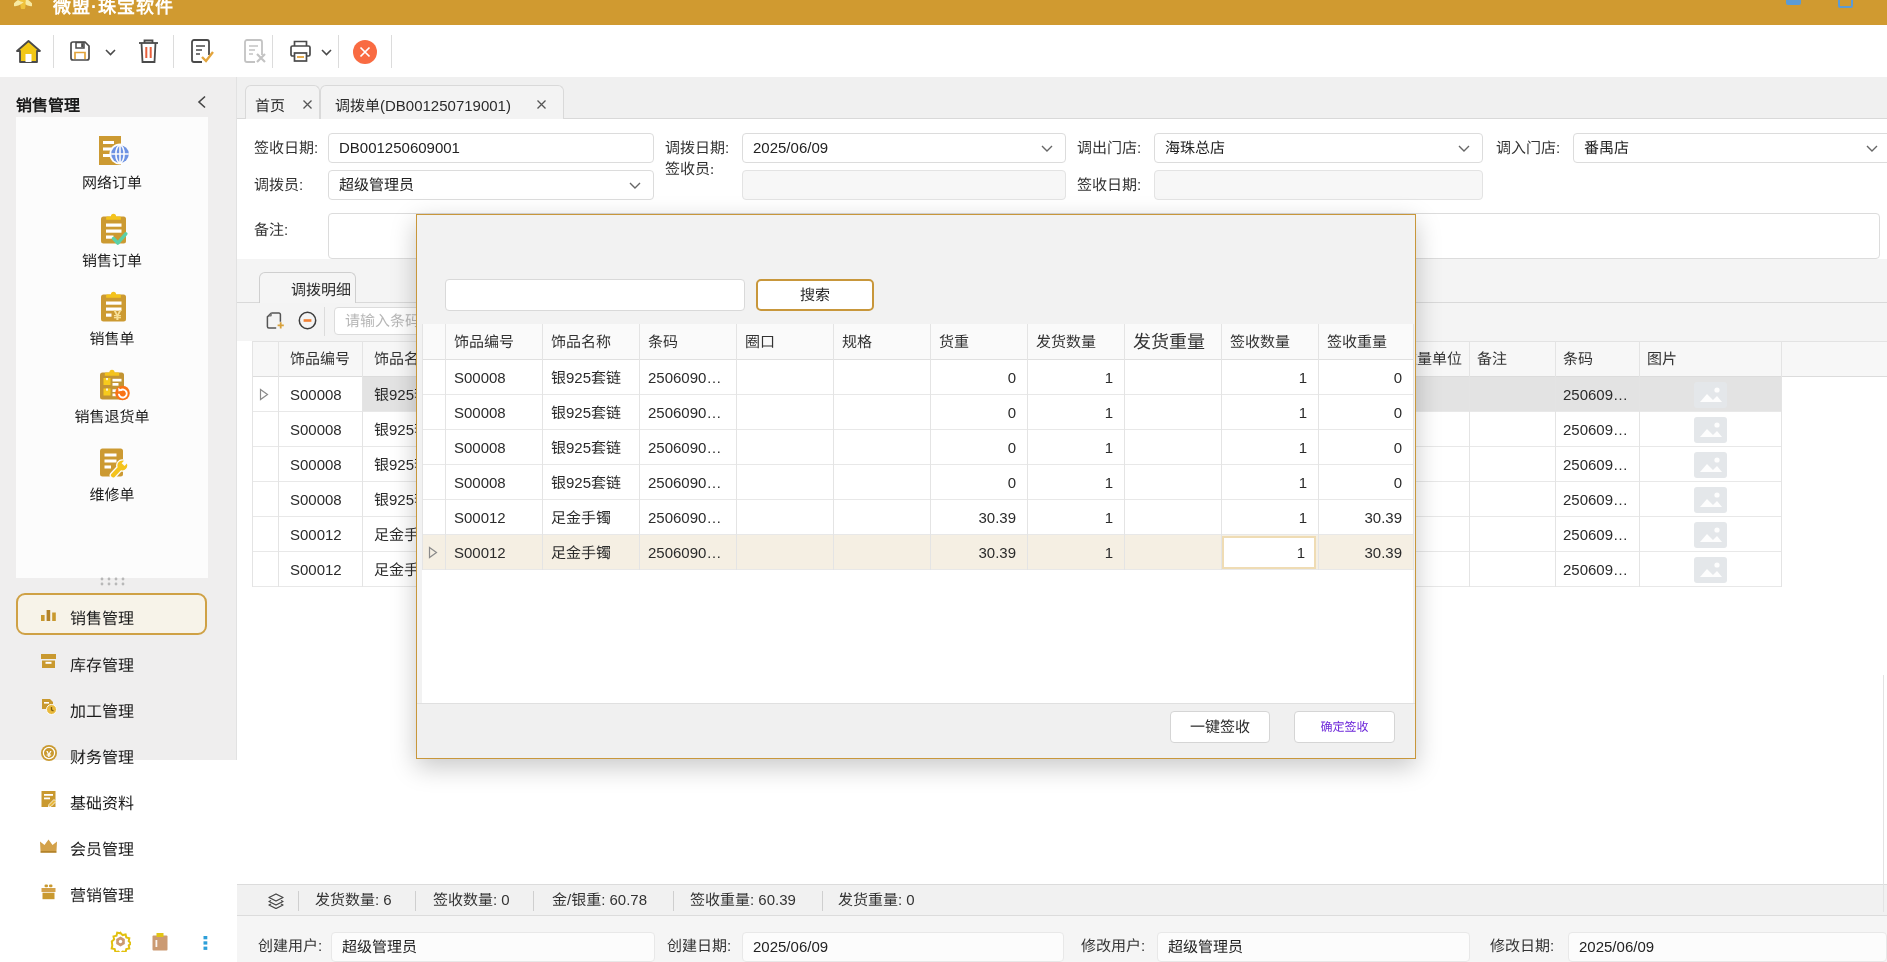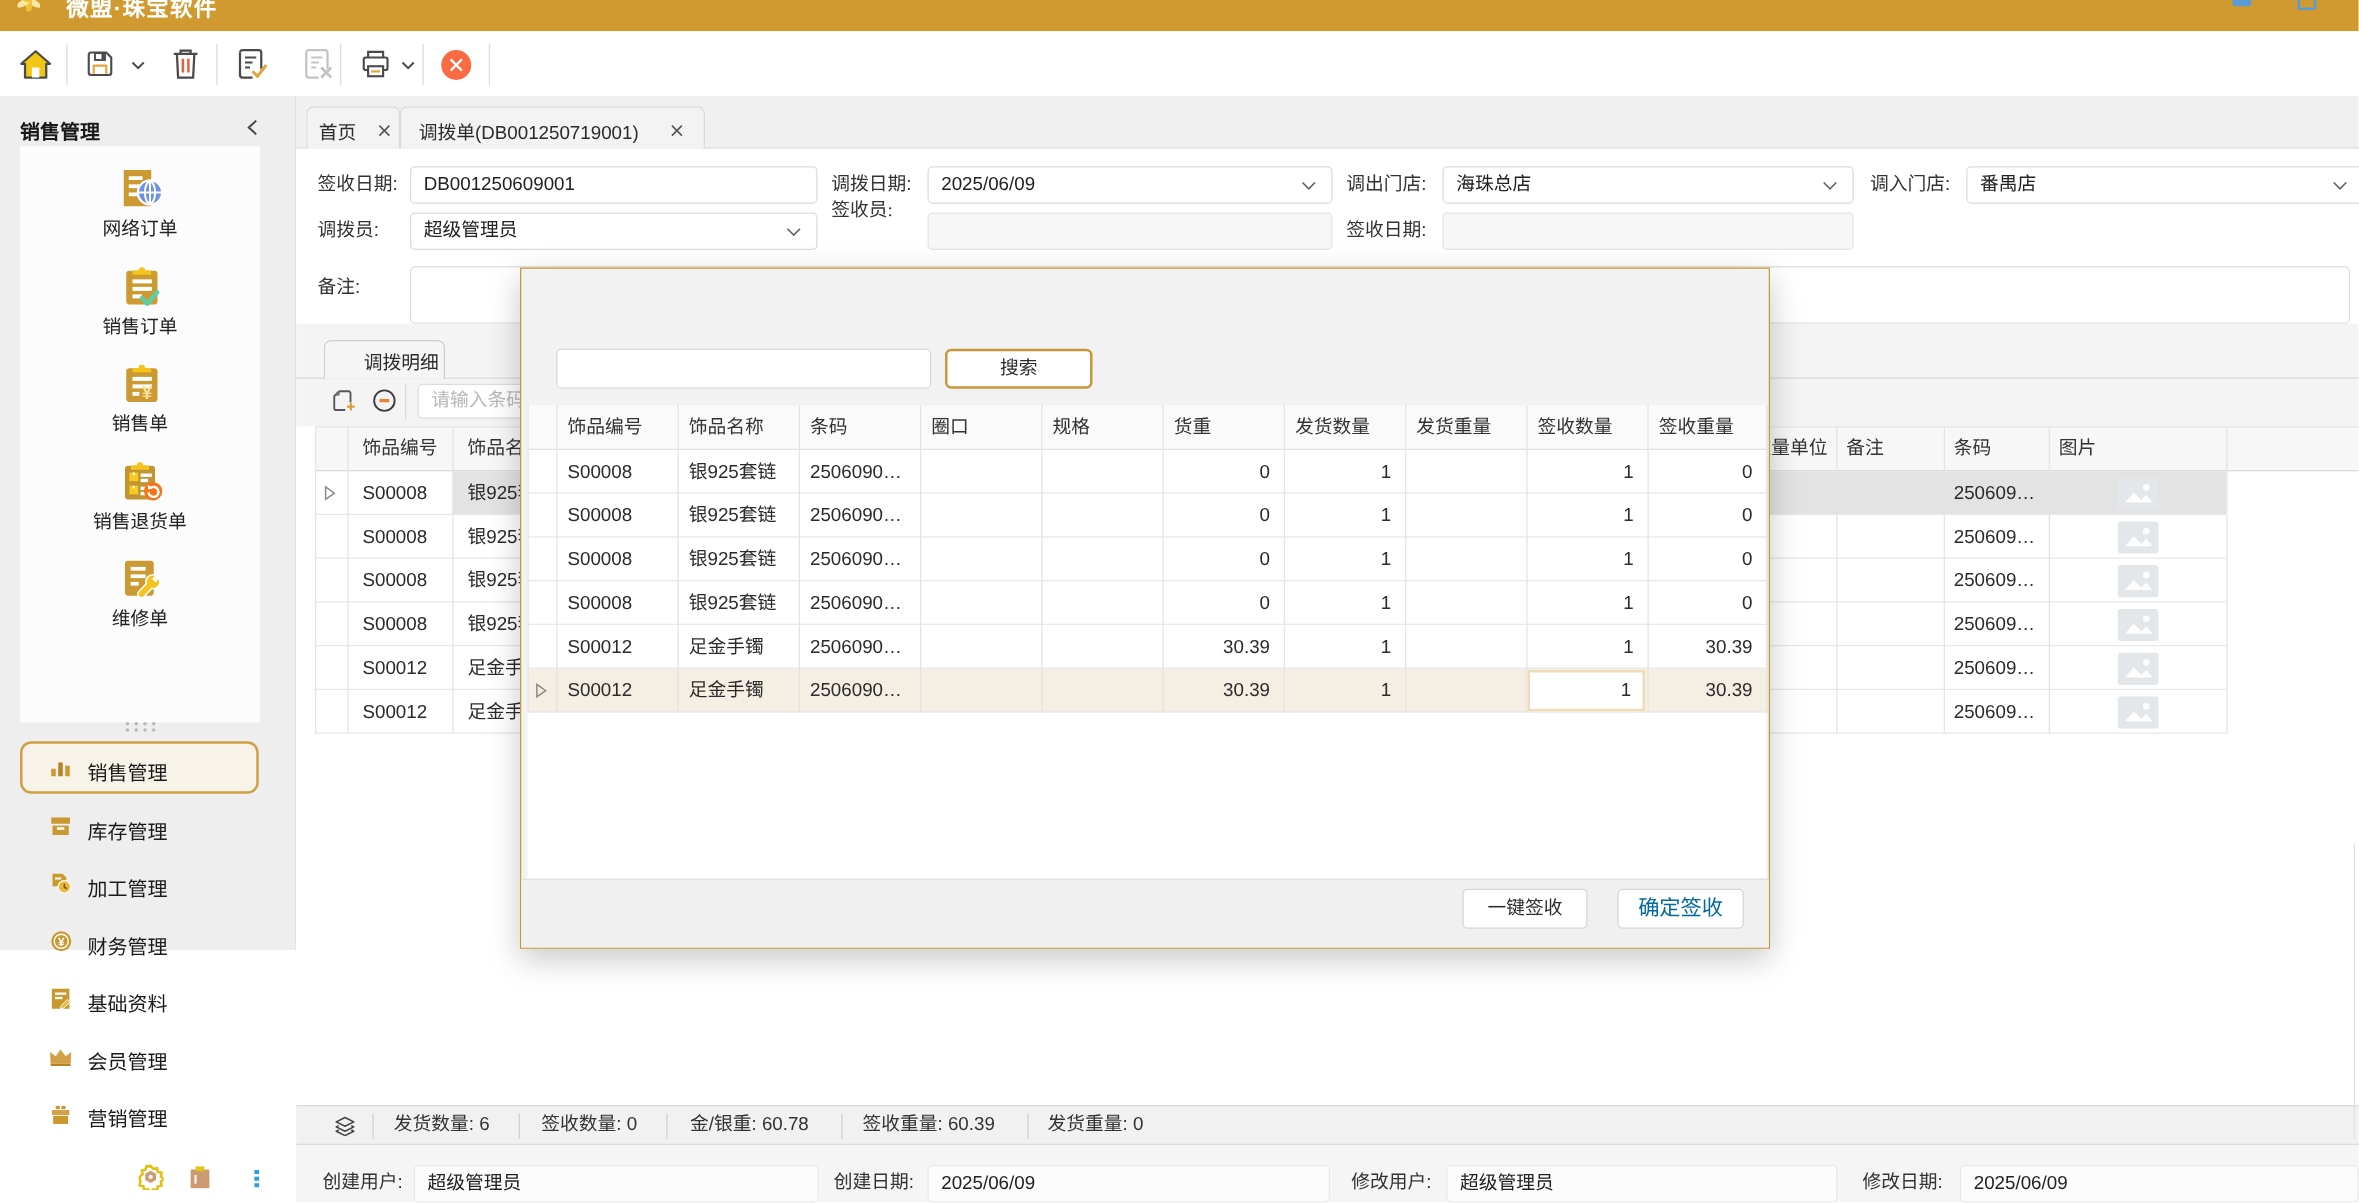--- a/index.html
+++ b/index.html
@@ -419,21 +419,21 @@
     <div class="abs" style="left:339px;top:64px;width:118px;height:32px;background:#fff;border:2px solid #C8973B;border-radius:5px;text-align:center;font-size:15px;color:#2b2b2b;line-height:28px;">搜索</div>
     <div class="abs" style="left:5px;top:109px;width:991px;height:379px;background:#fff;"></div>
     <div class="abs" style="left:5px;top:109px;width:991px;height:36px;background:#fafafa;border-bottom:1px solid #e0e0e0;"></div>
     <div class="abs" style="left:37px;top:109px;height:36px;line-height:36px;font-size:15px;color:#333;">饰品编号</div>
     <div class="abs" style="left:134px;top:109px;height:36px;line-height:36px;font-size:15px;color:#333;">饰品名称</div>
     <div class="abs" style="left:231px;top:109px;height:36px;line-height:36px;font-size:15px;color:#333;">条码</div>
     <div class="abs" style="left:328px;top:109px;height:36px;line-height:36px;font-size:15px;color:#333;">圈口</div>
     <div class="abs" style="left:425px;top:109px;height:36px;line-height:36px;font-size:15px;color:#333;">规格</div>
     <div class="abs" style="left:522px;top:109px;height:36px;line-height:36px;font-size:15px;color:#333;">货重</div>
     <div class="abs" style="left:619px;top:109px;height:36px;line-height:36px;font-size:15px;color:#333;">发货数量</div>
-    <div class="abs" style="left:716px;top:109px;height:36px;line-height:36px;font-size:15px;color:#333;">发货重量</div>
+    <div class="abs" style="left:716px;top:109px;height:36px;line-height:36px;font-size:18px;color:#333;">发货重量</div>
     <div class="abs" style="left:813px;top:109px;height:36px;line-height:36px;font-size:15px;color:#333;">签收数量</div>
     <div class="abs" style="left:910px;top:109px;height:36px;line-height:36px;font-size:15px;color:#333;">签收重量</div>
     <div class="abs" style="left:5px;top:320px;width:991px;height:35px;background:#f5efe3;"></div>
     <div class="abs" style="left:5px;top:179px;width:991px;height:1px;background:#e8e8e8;"></div>
     <div class="abs" style="left:5px;top:214px;width:991px;height:1px;background:#e8e8e8;"></div>
     <div class="abs" style="left:5px;top:249px;width:991px;height:1px;background:#e8e8e8;"></div>
     <div class="abs" style="left:5px;top:284px;width:991px;height:1px;background:#e8e8e8;"></div>
     <div class="abs" style="left:5px;top:319px;width:991px;height:1px;background:#e8e8e8;"></div>
     <div class="abs" style="left:5px;top:354px;width:991px;height:1px;background:#e8e8e8;"></div>
     <div class="abs" style="left:5px;top:109px;width:1px;height:246px;background:#e4e4e4;"></div>
@@ -490,17 +490,17 @@
     <div class="abs" style="left:513px;top:320px;width:86px;height:35px;line-height:35px;font-size:15px;color:#2b2b2b;text-align:right;">30.39</div>
     <div class="abs" style="left:610px;top:320px;width:86px;height:35px;line-height:35px;font-size:15px;color:#2b2b2b;text-align:right;">1</div>
     <div class="abs" style="left:804px;top:320px;width:86px;height:35px;line-height:35px;font-size:15px;color:#2b2b2b;text-align:right;">1</div>
     <div class="abs" style="left:901px;top:320px;width:84px;height:35px;line-height:35px;font-size:15px;color:#2b2b2b;text-align:right;">30.39</div>
     <svg class="abs" style="left:11px;top:331px;" width="10" height="13" viewBox="0 0 10 13">
         <path d="M1.5 1.5 L8.5 6.5 L1.5 11.5 Z" fill="none" stroke="#8a8a8a" stroke-width="1.2"></path>
       </svg>
     <div class="abs" style="left:805px;top:321px;width:94px;height:33px;background:#fff;border:2px solid #EFDCB4;line-height:29px;font-size:15px;color:#2b2b2b;text-align:right;padding-right:9px;">1</div>
     <div class="abs" style="left:0;top:488px;width:998px;height:55px;background:#f0f0f0;border-top:1px solid #e0e0e0;"></div>
     <div class="abs" style="left:753px;top:496px;width:100px;height:32px;background:#fff;border:1px solid #d5d5d5;border-radius:4px;text-align:center;line-height:30px;font-size:15px;color:#2b2b2b;">一键签收</div>
-    <div class="abs" style="left:877px;top:496px;width:101px;height:32px;background:#fff;border:1px solid #d5d5d5;border-radius:4px;text-align:center;line-height:30px;font-size:17px;color:#0369a1;">确定签收</div>
+    <div class="abs" style="left:877px;top:496px;width:101px;height:32px;background:#fff;border:1px solid #d5d5d5;border-radius:4px;text-align:center;line-height:30px;font-size:12px;color:#6d28d9;">确定签收</div>
   </div>
 
   <div class="abs" style="left:1883px;top:675px;width:1px;height:237px;background:#e3e3e3;"></div>
 </div>
 
 </body></html>

